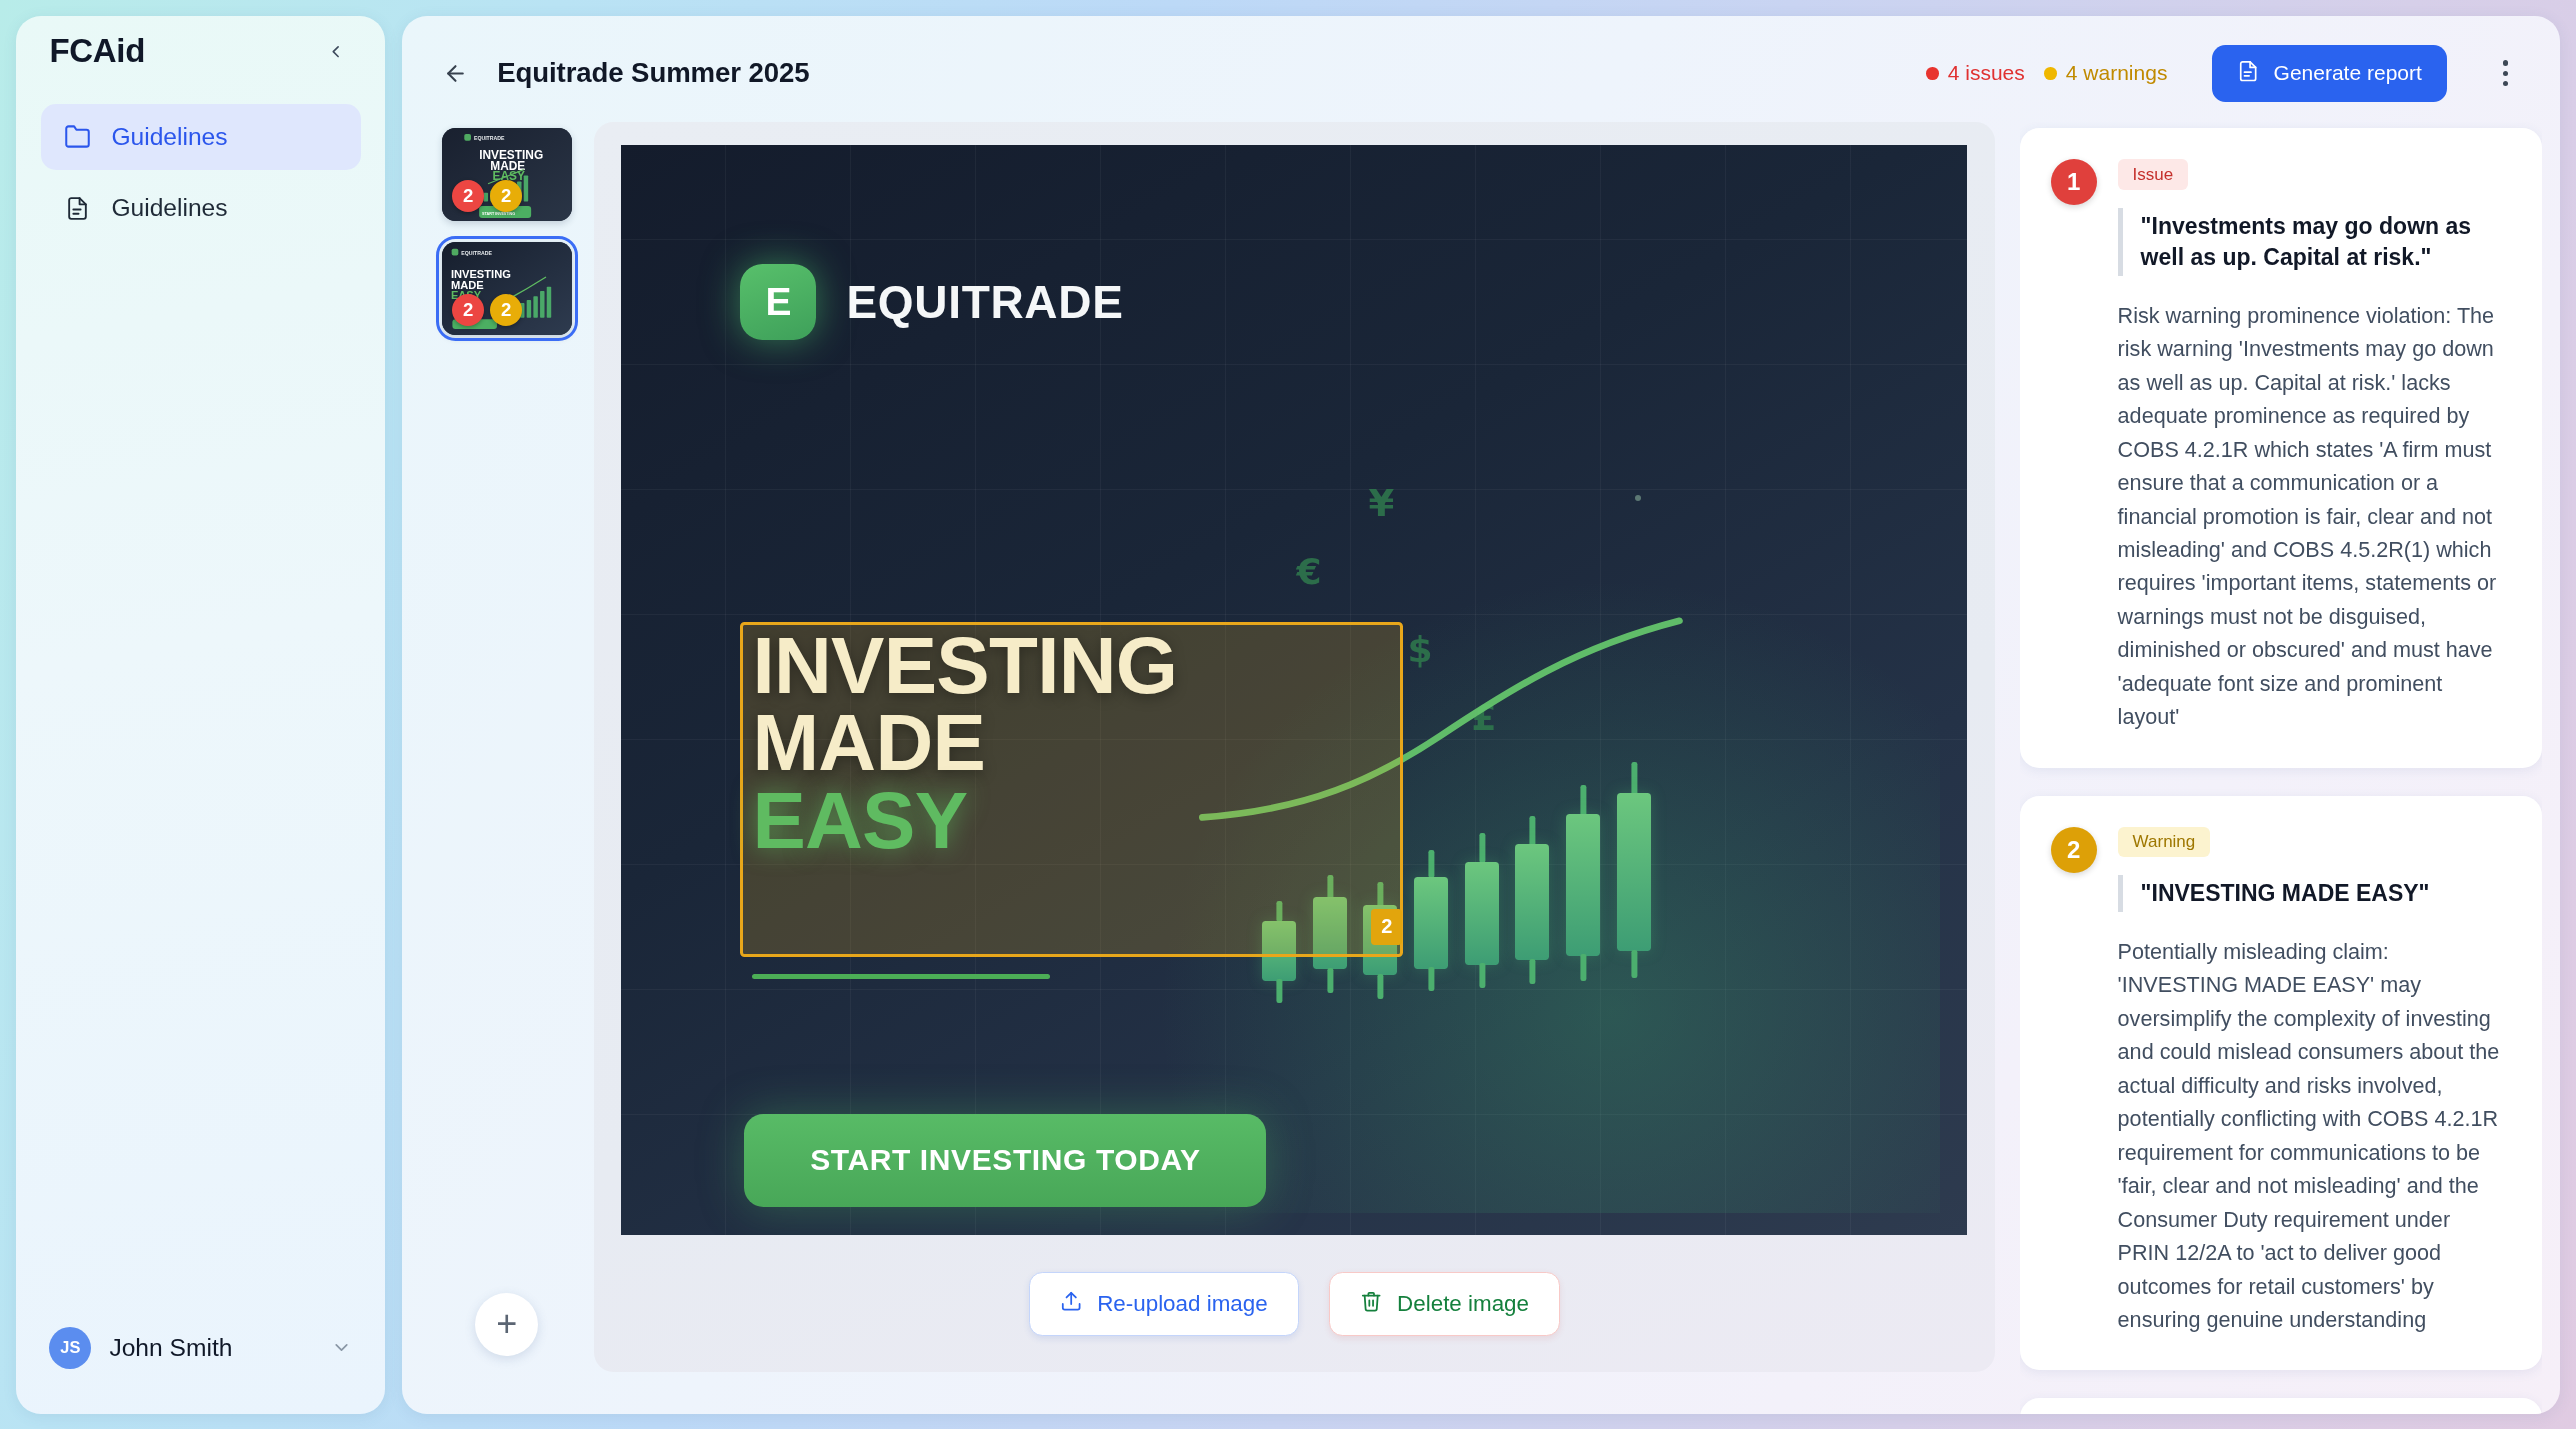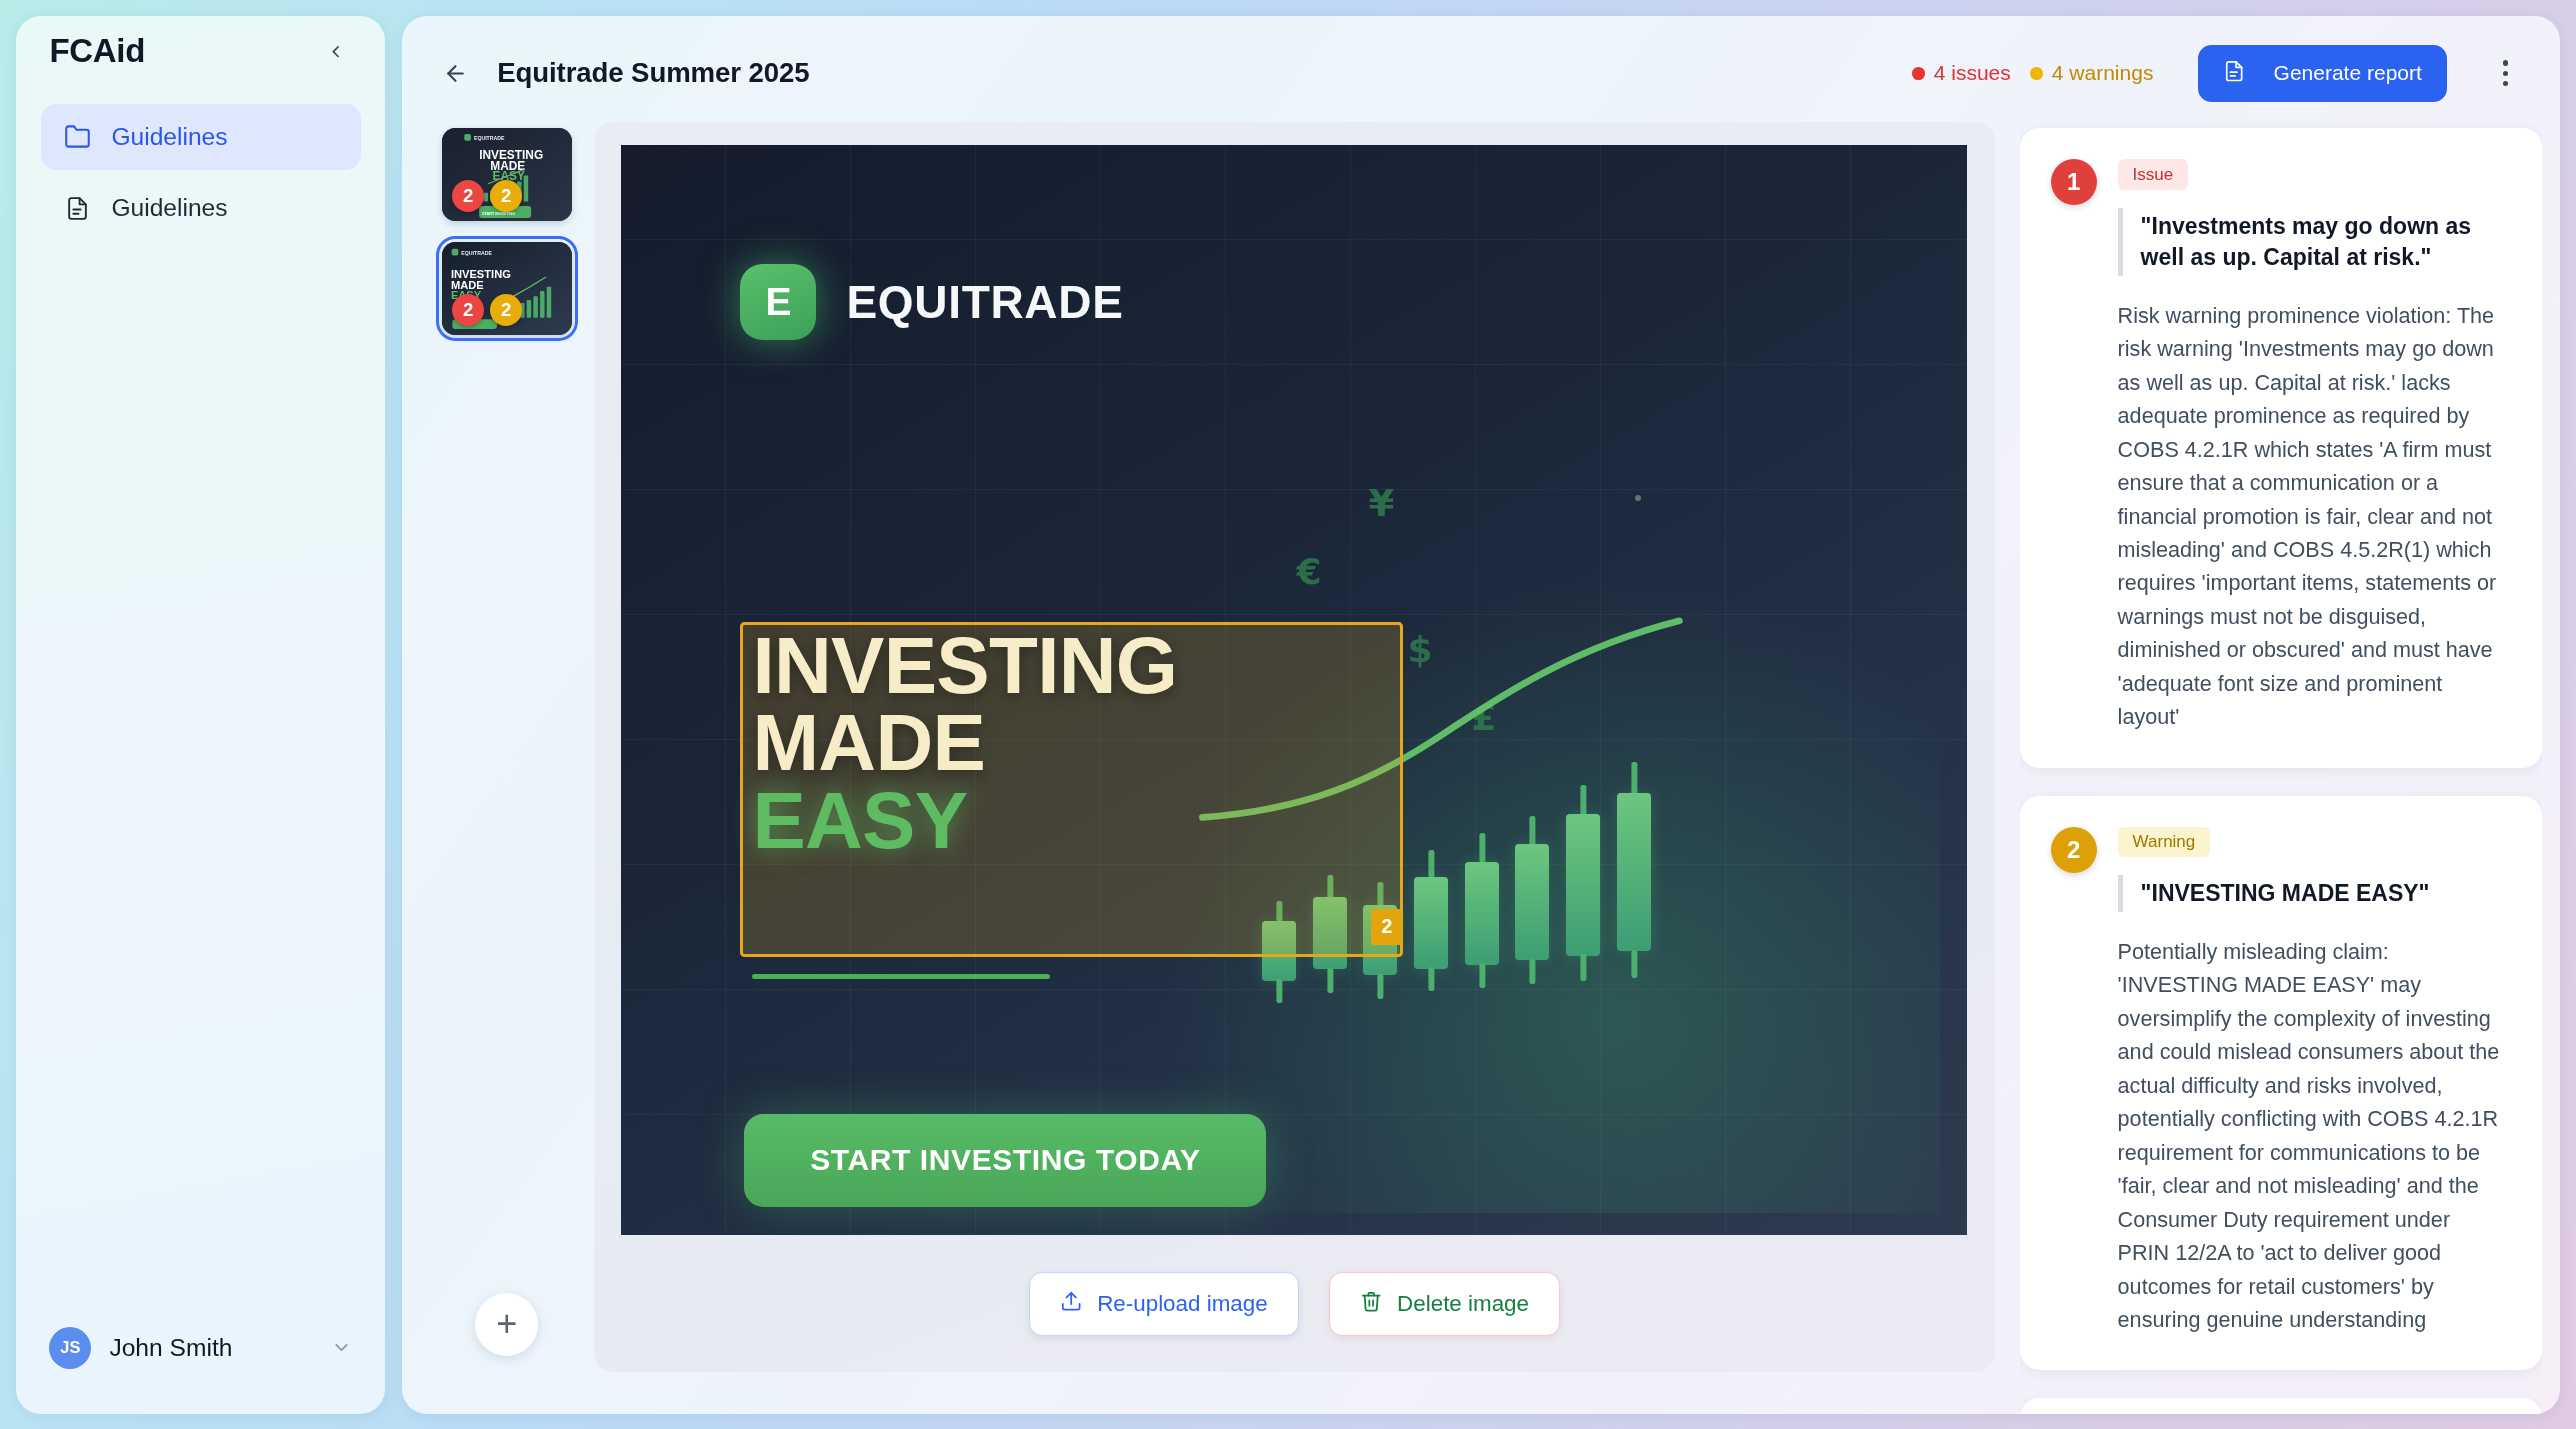--- a/index.html
+++ b/index.html
@@ -74,21 +74,21 @@
   .page-title { font-size: 27.6px; font-weight: 700; color: #111827; letter-spacing: -0.1px; }
   .topbar-spacer { flex: 1; }
   .count-group { display: flex; align-items: center; gap: 19.4px; margin-right: 22.4px; }
   .count { display: flex; align-items: center; gap: 9px; font-size: 21px; }
   .count .dot { width: 12.7px; height: 12.7px; border-radius: 50%; }
   .count.issues { color: #e03131; }
   .count.issues .dot { background: #e8342f; }
   .count.warnings { color: #c08a00; }
   .count.warnings .dot { background: #efb700; }
   .gen-btn {
-    display: flex; align-items: center; gap: 28px;
+    display: flex; align-items: center; gap: 14px;
     background: #2a63ef; color: #fff; border: none; border-radius: 13.4px;
     padding: 15px 25px; font-size: 21px; font-weight: 500; cursor: pointer;
     font-family: inherit;
   }
   .kebab { width: 40px; height: 40px; margin-left: 16.4px; display: flex; flex-direction: column; align-items: center; justify-content: center; gap: 5.2px; cursor: pointer; }
   .kebab i { width: 5.2px; height: 5.2px; border-radius: 50%; background: #3d4856; display: block; }
 
   .workspace { flex: 1; display: flex; gap: 0; padding: 0 18px 0 34px; min-height: 0; }
 
   

